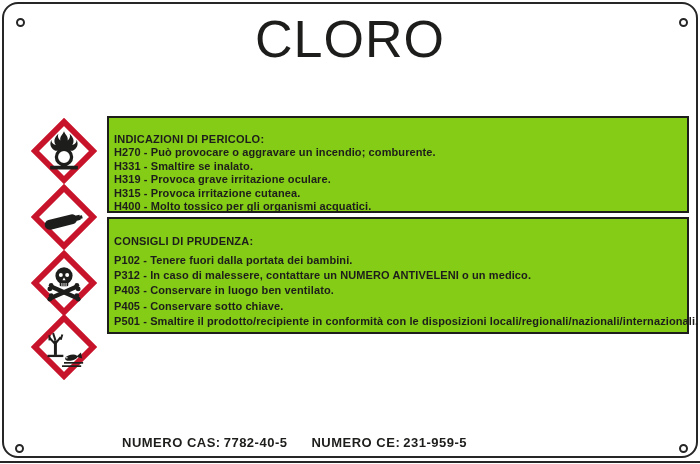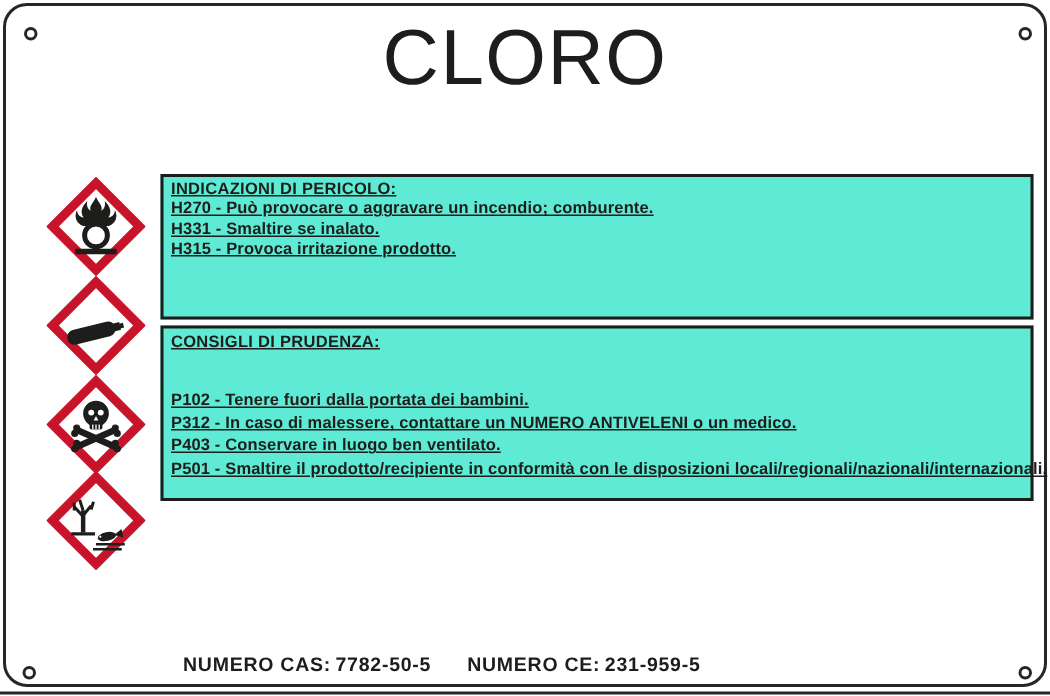--- a/index.html
+++ b/index.html
@@ -35,31 +35,30 @@
     letter-spacing:1px; color:var(--ink); line-height:1.0;
   }
   .picto-col{position:absolute; left:0; top:0;}
   .picto{position:absolute; width:66px; height:66px;}
   .picto.p1{left:27px; top:114px;}
   .picto.p2{left:27px; top:180px;}
   .picto.p3{left:27px; top:246px;}
   .picto.p4{left:27px; top:310px;}
   .box{
     position:absolute; left:103px; width:582px;
-    border:2px solid var(--ink); background:#5eead4;
-    padding:2px 5px 0 5px;
-    text-decoration:underline;
+    border:2px solid var(--ink); background:#84cc16;
+    padding:15px 5px 0 5px;
   }
   .box.hazard{top:112px; height:97px;}
   .box.precaution{top:213px; height:117px;}
   .box-title{font-size:11px; font-weight:bold; line-height:13.4px; letter-spacing:0.2px;}
   .box.precaution .box-title{line-height:15px;}
   .stmt{font-size:11px; font-weight:bold; line-height:13.4px; letter-spacing:0.1px; white-space:nowrap;}
   .box.precaution .stmt{line-height:15.2px;}
-  .box.precaution .stmt.first{margin-top:24px;}
+  .box.precaution .stmt.first{margin-top:4px;}
   .footer{
     position:absolute; left:106px; top:431px;
     font-size:13px; font-weight:bold; letter-spacing:0.5px; white-space:nowrap;
   }
   .footer .lbl{margin-right:3px;padding-left:12px;}
   .footer .gap{display:inline-block; width:10px;}
   .footer .val{margin-right:2px;}
 </style>
 </head>
 <body>
@@ -138,30 +137,33 @@
         </g>
         <path d="M50 74 H79" stroke="var(--ink)" stroke-width="2.6"></path>
         <path d="M47 79 H76" stroke="var(--ink)" stroke-width="2.6"></path>
       </svg>
     </div>
 
     <div class="box hazard">
       <div class="box-title">INDICAZIONI DI PERICOLO:</div>
       <div class="stmt">H270 - Può provocare o aggravare un incendio; comburente.</div>
       <div class="stmt">H331 - Smaltire se inalato.</div>
-      <div class="stmt">H315 - Provoca irritazione prodotto.</div>
+      <div class="stmt">H319 - Provoca grave irritazione oculare.</div>
+      <div class="stmt">H315 - Provoca irritazione cutanea.</div>
+      <div class="stmt">H400 - Molto tossico per gli organismi acquatici.</div>
     </div>
 
     <div class="box precaution">
       <div class="box-title">CONSIGLI DI PRUDENZA:</div>
       <div class="stmt first">P102 - Tenere fuori dalla portata dei bambini.</div>
       <div class="stmt">P312 - In caso di malessere, contattare un NUMERO ANTIVELENI o un medico.</div>
       <div class="stmt">P403 - Conservare in luogo ben ventilato.</div>
+      <div class="stmt">P405 - Conservare sotto chiave.</div>
       <div class="stmt">P501 - Smaltire il prodotto/recipiente in conformità con le disposizioni locali/regionali/nazionali/internazionali.</div>
     </div>
 
     <div class="footer">
-      <span class="lbl">NUMERO CAS:</span><span class="val">7782-50-5</span><span class="gap"></span><span class="lbl">NUMERO CE:</span><span class="val">231-959-5</span>
+      <span class="lbl">NUMERO CAS:</span><span class="val">7782-40-5</span><span class="gap"></span><span class="lbl">NUMERO CE:</span><span class="val">231-959-5</span>
     </div>
 
   </div>
   <div class="plate-edge"></div>
 </div>
 
 </body></html>

